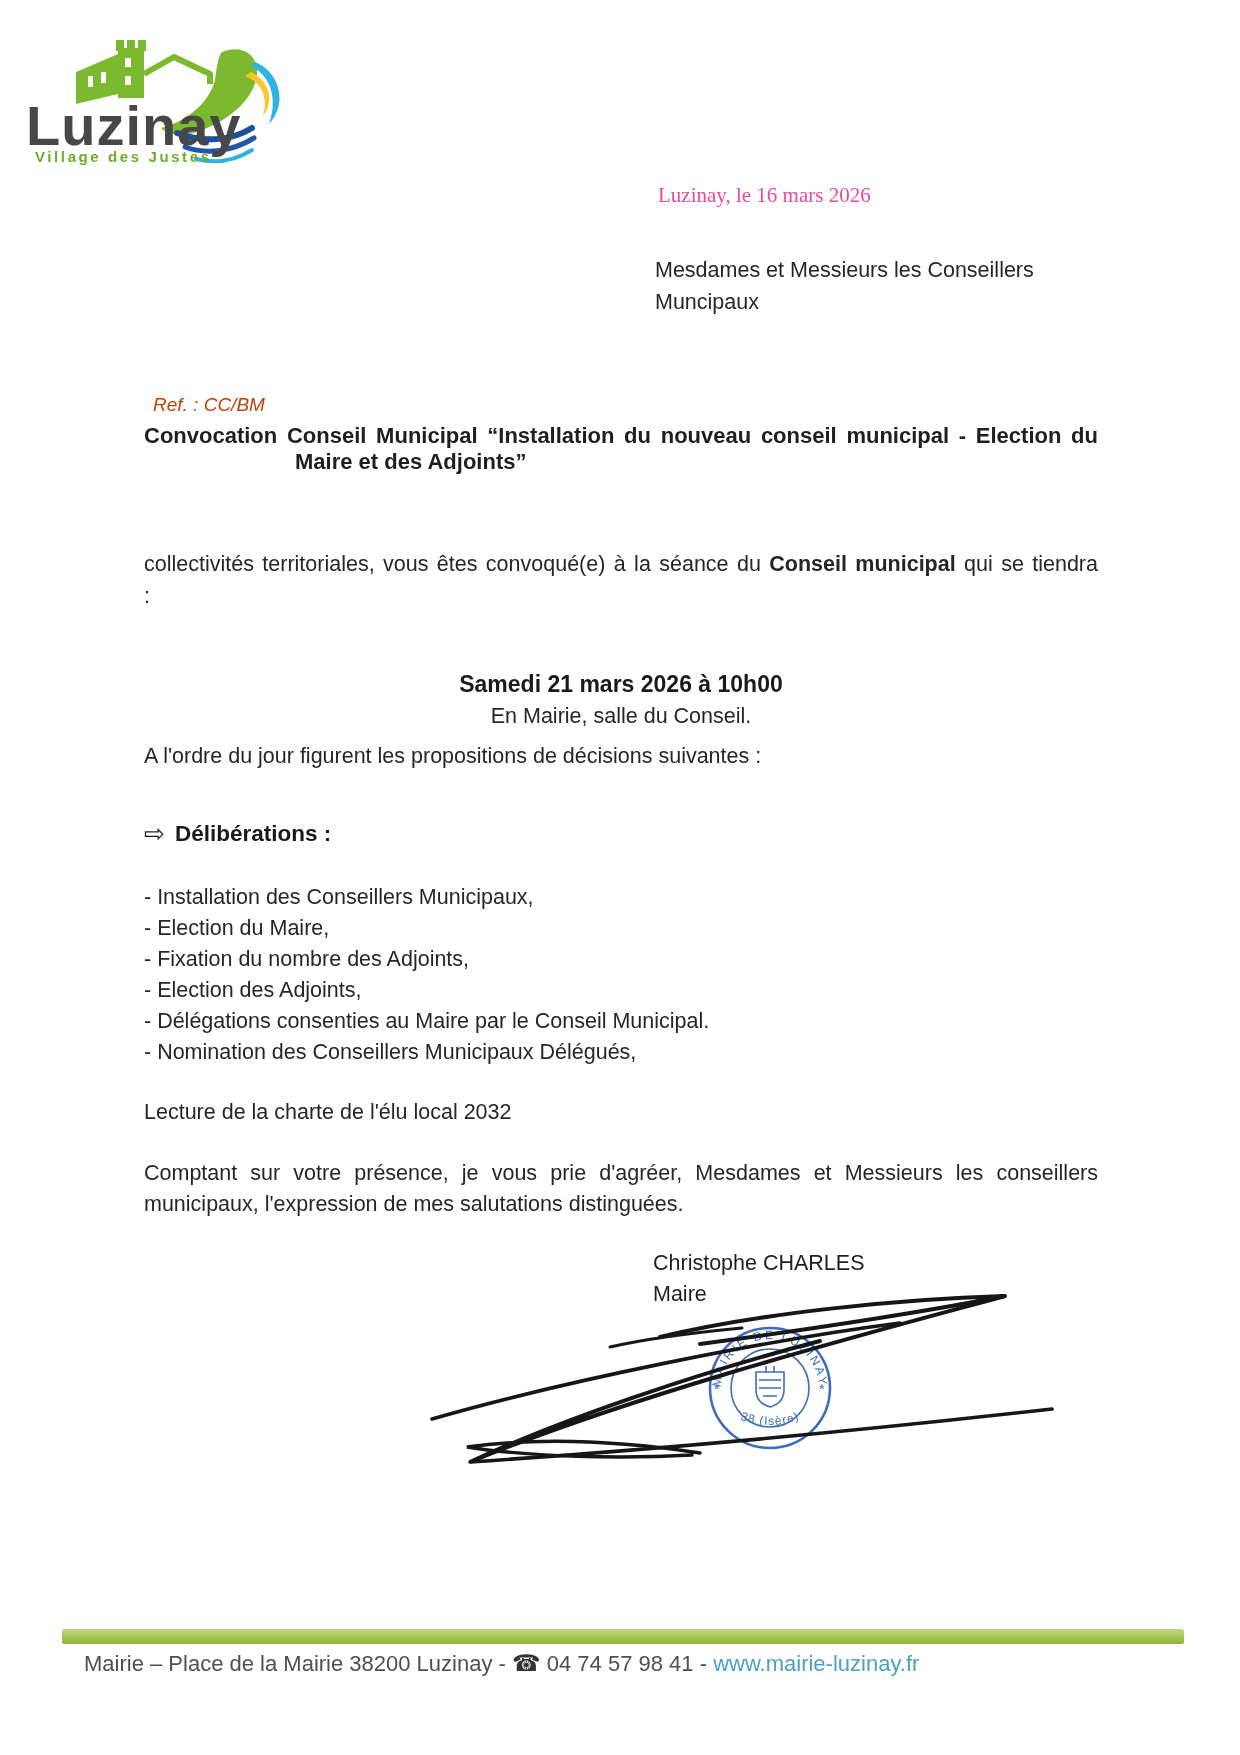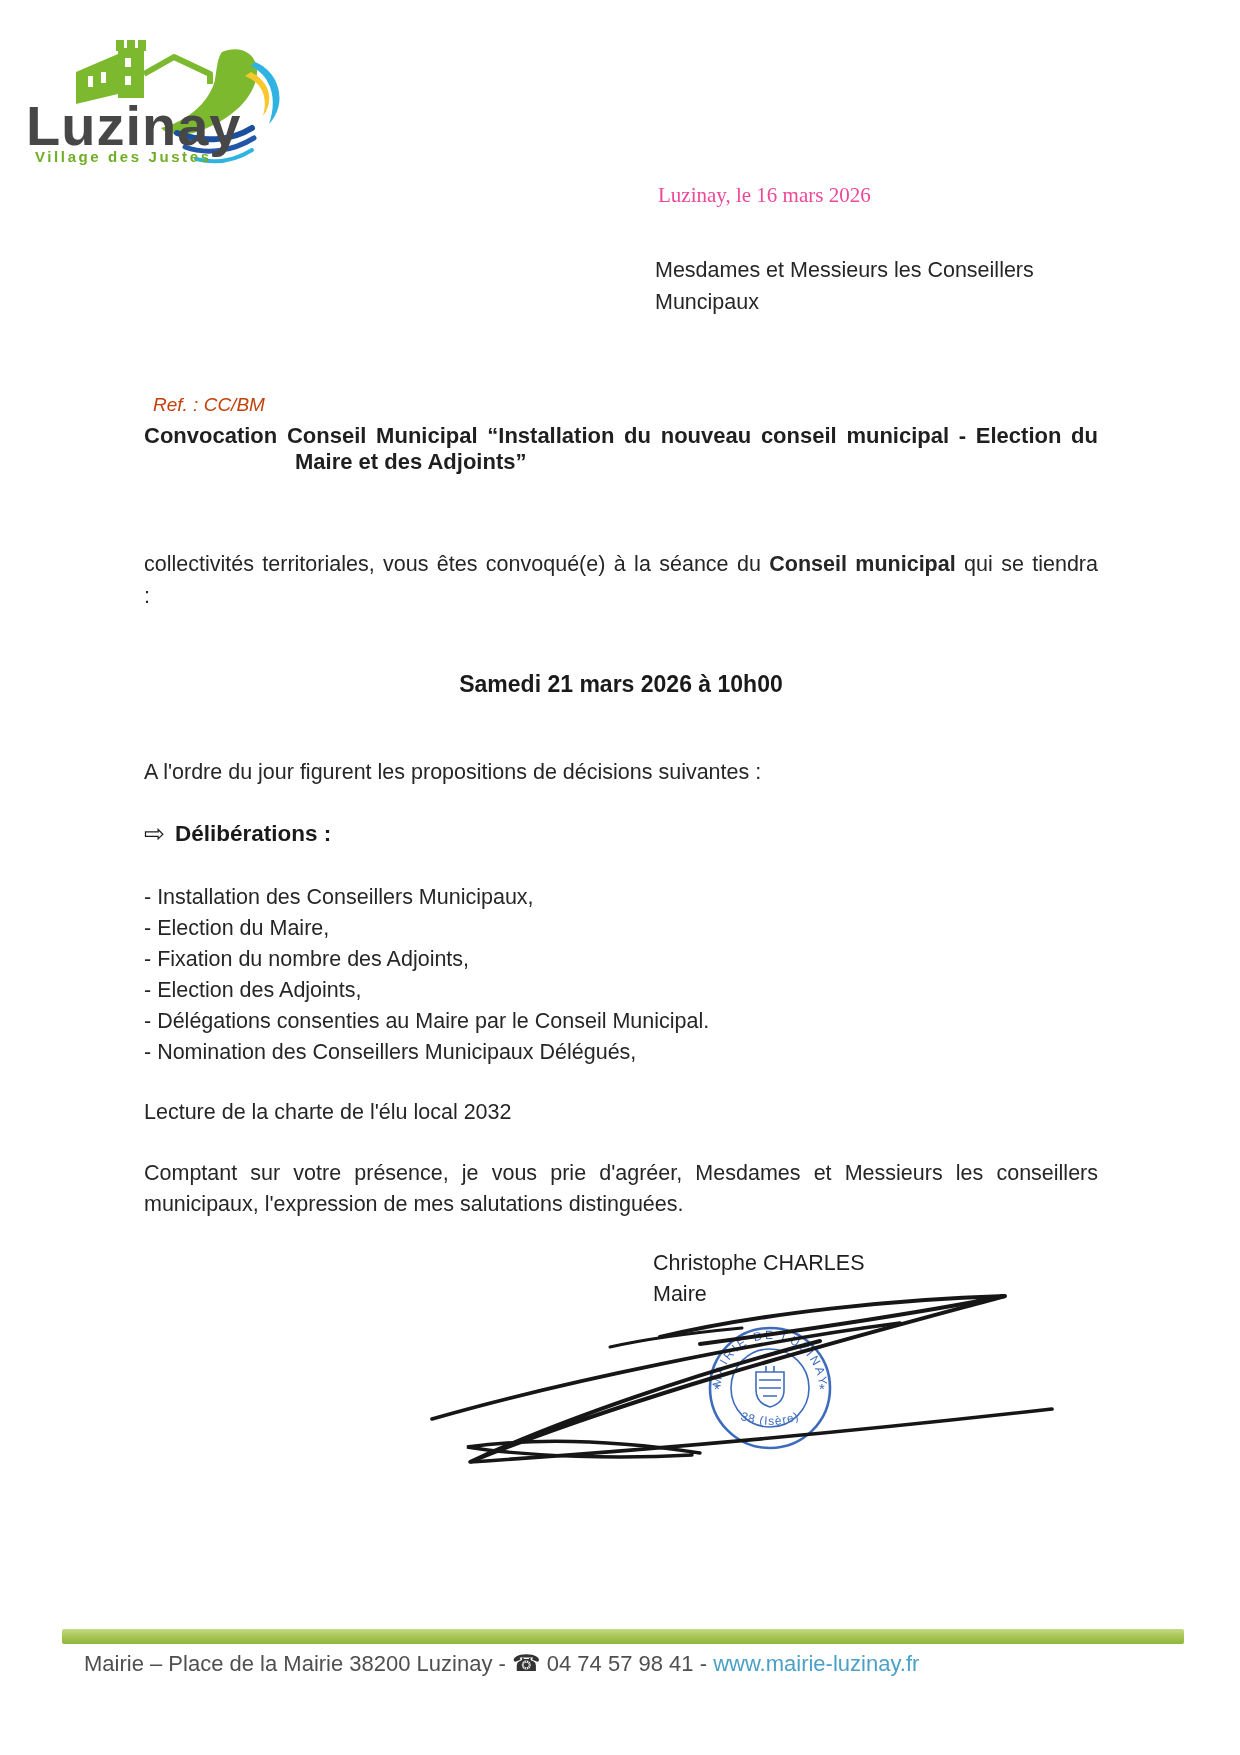--- a/index.html
+++ b/index.html
@@ -30,21 +30,21 @@
   .ref { left:144px; top:394px; font-size:19px; font-style:italic; color:#c2410c;margin-left:9px; }
   .subject { left:144px; top:423px; width:954px; font-weight:bold; font-size:22px; color:#1f1f1f; }
   .jline { text-align:justify; text-align-last:justify; }
   .subject-l2 { margin-left:151px; margin-top:0; text-align:left; }
 
   .intro { left:144px; top:549px; width:954px; font-size:21.5px; line-height:31.5px; }
   .meeting { left:144px; top:671px; width:954px; text-align:center; }
   .meeting-date { font-size:23px; font-weight:bold; color:#1a1a1a; }
   .meeting-place { font-size:21.5px; margin-top:6px; }
 
-  .agenda-intro { left:144px; top:760px; font-size:21.5px; }
+  .agenda-intro { left:144px; top:744px; font-size:21.5px; }
   .delib { left:144px; top:818px; font-size:22.5px; font-weight:bold; color:#1a1a1a; }
   .delib .arrow { font-weight:normal; font-size:25px; margin-right:10px; position:relative; top:1px; }
   .agenda-list { left:144px; top:882px; font-size:21.5px; line-height:31px; }
   .charte { left:144px; top:1100px; font-size:21.5px; }
   .closing { left:144px; top:1158px; width:954px; font-size:21.5px; line-height:30.5px; text-align:justify; }
 
   .sig-block { left:653px; top:1248px; font-size:21.5px; line-height:31px; color:#1f1f1f; }
 
   .sig-svg { left:395px; top:1280px; }
 
@@ -106,20 +106,21 @@
     <div class="subject-l2">Maire et des Adjoints”</div>
   </div>
 
   <div class="abs intro">
     <div class="jline"><span>collectivités territoriales, vous êtes convoqué(e) à la séance du </span><strong>Conseil municipal</strong><span> qui se tiendra</span></div>
     <div>:</div>
   </div>
 
   <div class="abs meeting">
     <div class="meeting-date">Samedi 21 mars 2026 à 10h00</div>
+    <div class="meeting-place">En Mairie, salle du Conseil.</div>
   </div>
 
   <div class="abs agenda-intro">A l'ordre du jour figurent les propositions de décisions suivantes :</div>
 
   <div class="abs delib">
     <span class="arrow">⇨</span><span>Délibérations :</span>
   </div>
 
   <div class="abs agenda-list">
     <div>- Installation des Conseillers Municipaux,</div>

